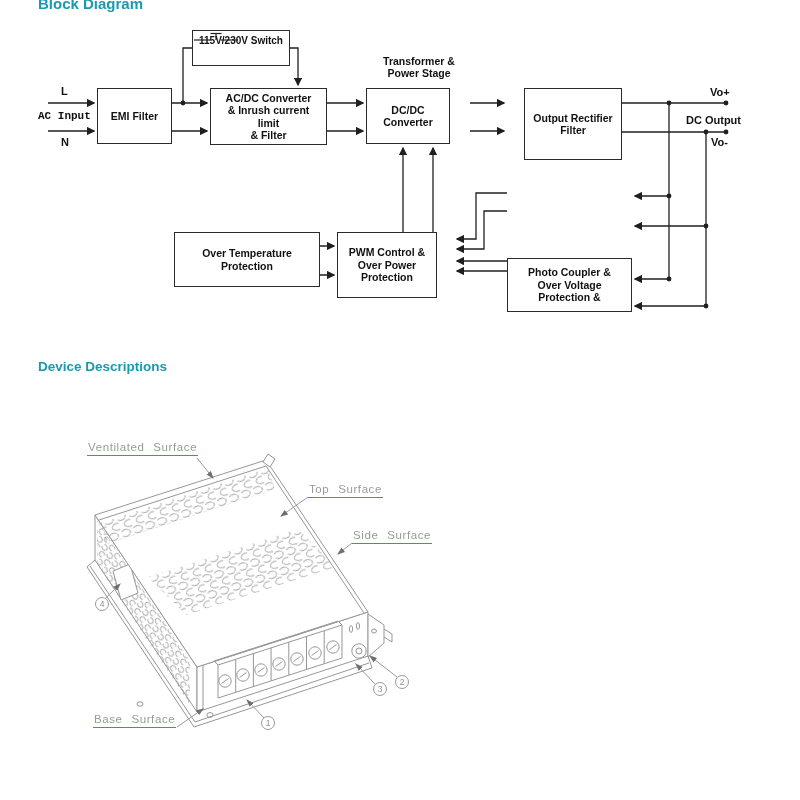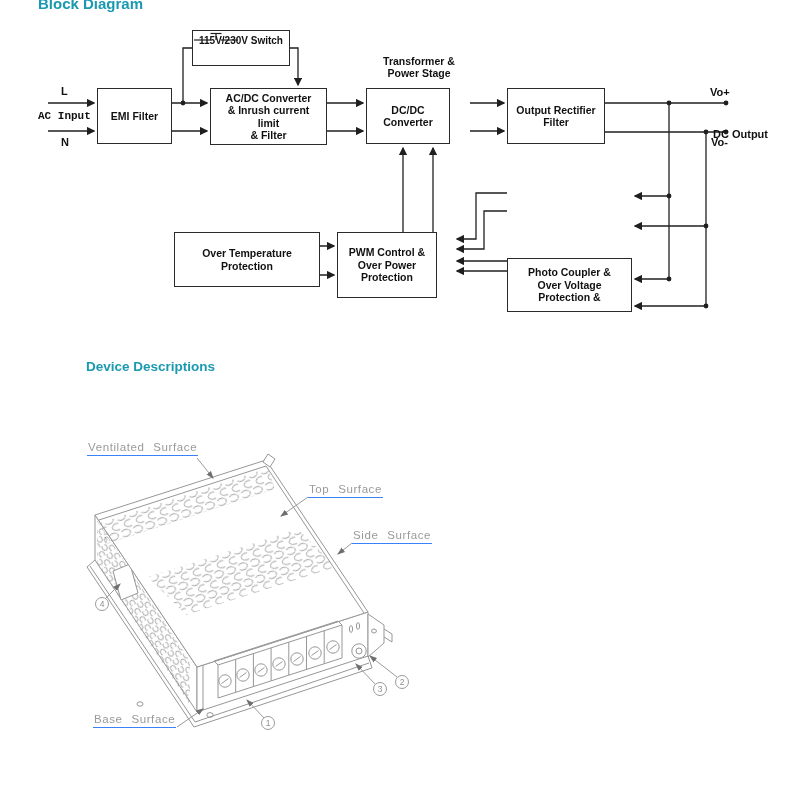--- a/index.html
+++ b/index.html
@@ -1,20 +1,20 @@
 <!DOCTYPE html>
 <html><head>
 <meta charset="utf-8">
 <style>
   html,body{margin:0;padding:0;background:#fff;}
   .page{position:relative;width:800px;height:800px;background:#fff;overflow:hidden;
         font-family:"Liberation Sans",sans-serif;}
   .sec-title{position:absolute;font-weight:bold;color:#1a99b0;}
   #bd-title{left:38px;top:-5px;font-size:15px;}
-  #dd-title{left:38px;top:359px;font-size:13.5px;margin-left:48px;}
+  #dd-title{left:38px;top:359px;font-size:13.5px;}
   .bd{position:absolute;left:0;top:0;width:800px;height:360px;}
   .bd svg{position:absolute;left:0;top:0;}
   .bd-box{position:absolute;border:1.5px solid #2b2b2b;background:#fff;box-sizing:border-box;
           display:flex;align-items:center;justify-content:center;text-align:center;
           font-weight:bold;font-size:10.5px;line-height:12.5px;color:#111;}
   .bd-box span{white-space:pre-line;}
   .bd-label{position:absolute;font-weight:bold;font-size:11px;color:#111;
             white-space:pre-line;text-align:center;line-height:12px;}
   .switch-box{flex-direction:column;justify-content:flex-start;padding-top:4px;}
   .dd{position:absolute;left:60px;top:425px;width:420px;height:345px;}
@@ -107,21 +107,21 @@
 limit
 &amp; Filter</span>
       </div>
     <div class="bd-box" style="left:97px;top:88px;width:75px;height:56px;">
       <span>EMI Filter</span>
       </div>
     <div class="bd-box" style="left:366px;top:88px;width:84px;height:56px;">
       <span>DC/DC
 Converter</span>
       </div>
-    <div class="bd-box" style="left:507px;top:88px;width:98px;height:56px;">
+    <div class="bd-box" style="left:524px;top:88px;width:98px;height:72px;">
       <span>Output Rectifier
 Filter</span>
       </div>
     <div class="bd-box" style="left:337px;top:232px;width:100px;height:66px;">
       <span>PWM Control &amp;
 Over Power
 Protection</span>
       </div>
     <div class="bd-box" style="left:174px;top:232px;width:146px;height:55px;">
       <span>Over Temperature
@@ -132,21 +132,21 @@
 Over Voltage
 Protection &amp;</span>
       </div>
 
     <div class="bd-label" style="left:61px;top:85px;">L</div>
     <div class="bd-label" style="left:38px;top:110px;font-family:Liberation Mono, monospace;">AC Input</div>
     <div class="bd-label" style="left:61px;top:136px;">N</div>
     <div class="bd-label" style="left:370px;top:55px;width:98px;font-size:10.5px;">Transformer &amp;
 Power Stage</div>
     <div class="bd-label" style="left:710px;top:86px;">Vo+</div>
-    <div class="bd-label" style="left:686px;top:128px;margin-left:27px;">DC Output</div>
+    <div class="bd-label" style="left:686px;top:114px;">DC Output</div>
     <div class="bd-label" style="left:711px;top:136px;">Vo-</div>
   </div>
 
   <div class="sec-title" id="dd-title">Device Descriptions</div>
 
   <div class="dd">
     <svg width="420" height="345" viewBox="0 0 420 345">
       <defs>
         <marker id="gar" viewBox="0 0 10 10" refX="8.5" refY="5" markerWidth="8" markerHeight="8" orient="auto-start-reverse">
           <path d="M0,1.5 L10,5 L0,8.5 z" fill="#6f6f6f"></path>

